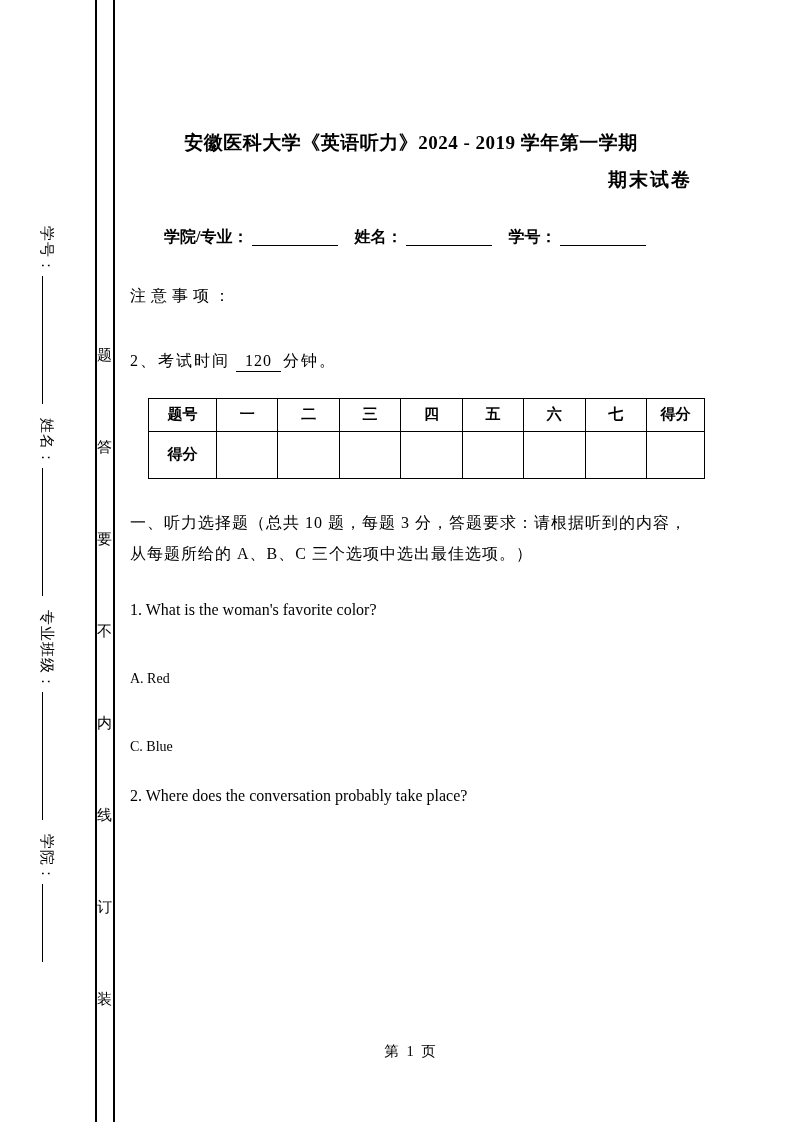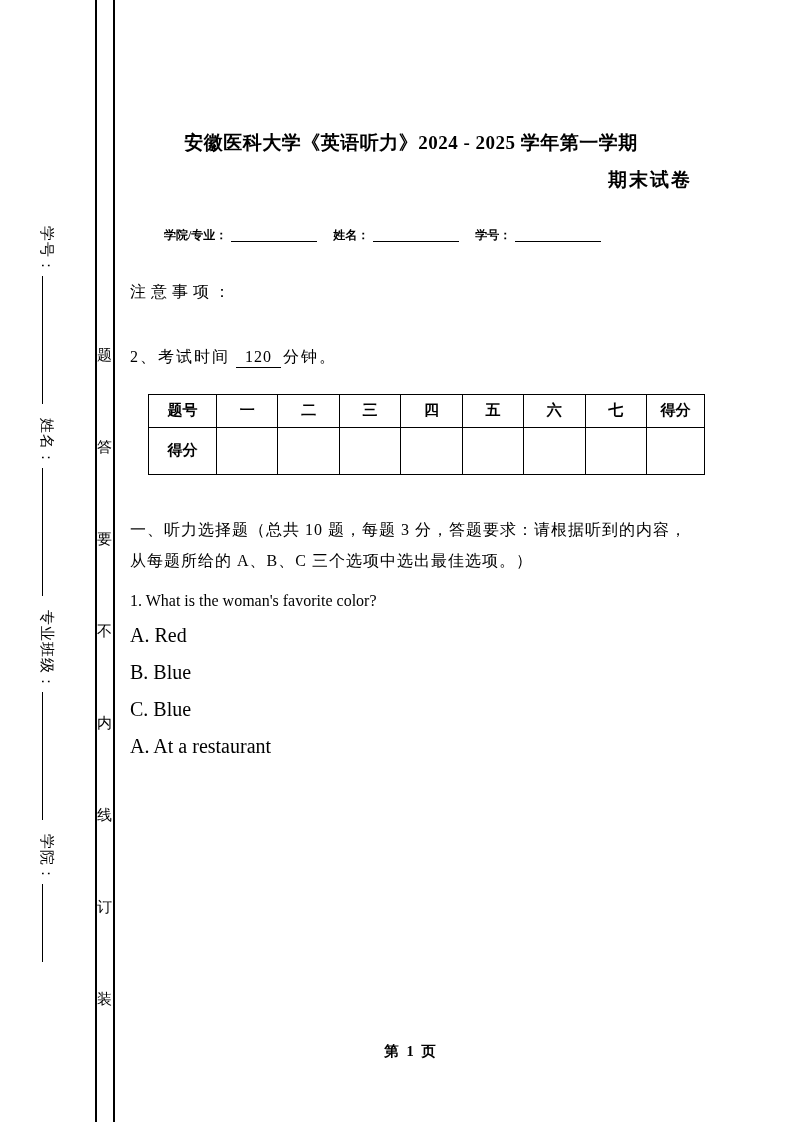--- a/index.html
+++ b/index.html
@@ -80,21 +80,21 @@
     text-align: right;
     font-size: 19px;
     font-weight: 700;
     letter-spacing: 2px;
   }
 
   .info-row {
     margin-top: 34px;
     padding-left: 34px;
     font-weight: 700;
-    font-size: 12px;
+    font-size: 16px;
     display: flex;
     align-items: flex-end;
   }
   .info-row .blank {
     display: inline-block;
     width: 86px;
     height: 14px;
     border-bottom: 1.6px solid #000;
     margin: 0 16px 2px 4px;
   }
@@ -134,37 +134,37 @@
     padding: 0;
   }
   table.score-table col.first { width: 68px; }
   table.score-table col.last  { width: 58px; }
   table.score-table tr.head-row th { height: 33px; font-weight: 700; }
   table.score-table tr.data-row th,
   table.score-table tr.data-row td { height: 47px; }
   table.score-table tr.data-row th { font-weight: 700; font-size: 15px; }
 
   .section-heading {
-    margin-top: 39px;
+    margin-top: 28px;
     line-height: 1.95;
     letter-spacing: 1px;
     font-size: 16px;
     text-align: left;
   }
 
-  .question-text { margin-top: 16px; font-size: 16px; }
-  .option-item   { margin-top: 14px; font-size: 20px; }
+  .question-text { margin-top: 32px; font-size: 16px; }
+  .option-item   { margin-top: 52px; font-size: 14px; }
 
   .page-footer {
     position: absolute;
     left: 130px;
     width: 562px;
     top: 1042px;
     text-align: center;
-    font-weight: 700;
+    font-weight: 400;
     font-size: 14.5px;
     letter-spacing: 2px;
   }
 </style>
 </head>
 <body>
 
 <div class="page">
 
   <div class="vline vline-left"></div>
@@ -180,21 +180,21 @@
     <span>订</span>
     <span>装</span>
   </div>
 
   <div class="side-fields">
     <span class="vlabel">学号：</span><span class="vblank"></span><span class="vlabel">姓名：</span><span class="vblank"></span><span class="vlabel">专业班级：</span><span class="vblank"></span><span class="vlabel">学院：</span><span class="vblank short"></span>
   </div>
 
   <div class="content">
 
-    <div class="exam-title">安徽医科大学《英语听力》2024 - 2025 学年第一学期</div>
+    <div class="exam-title">安徽医科大学《英语听力》2024 - 2019 学年第一学期</div>
     <div class="exam-subtitle">期末试卷</div>
 
     <div class="info-row">
       <span>学院/专业：</span>
         <span class="blank"></span>
         <span>姓名：</span>
         <span class="blank"></span>
         <span>学号：</span>
         <span class="blank"></span>
     </div>
@@ -241,22 +241,21 @@
         <td></td>
         <td></td>
       </tr>
     </tbody>
       </table>
 
     <div class="section-heading">一、听力选择题（总共 10 题，每题 3 分，答题要求：请根据听到的内容，从每题所给的 A、B、C 三个选项中选出最佳选项。）</div>
 
     <div class="question-text">1. What is the woman's favorite color?</div>
     <div class="option-item">A. Red</div>
-    <div class="option-item">B. Blue</div>
     <div class="option-item">C. Blue</div>
 
-    <div class="option-item">A. At a restaurant</div>
+    <div class="question-text">2. Where does the conversation probably take place?</div>
 
   </div>
 
   <div class="page-footer">第 1 页</div>
 
 </div>
 
 </body></html>

